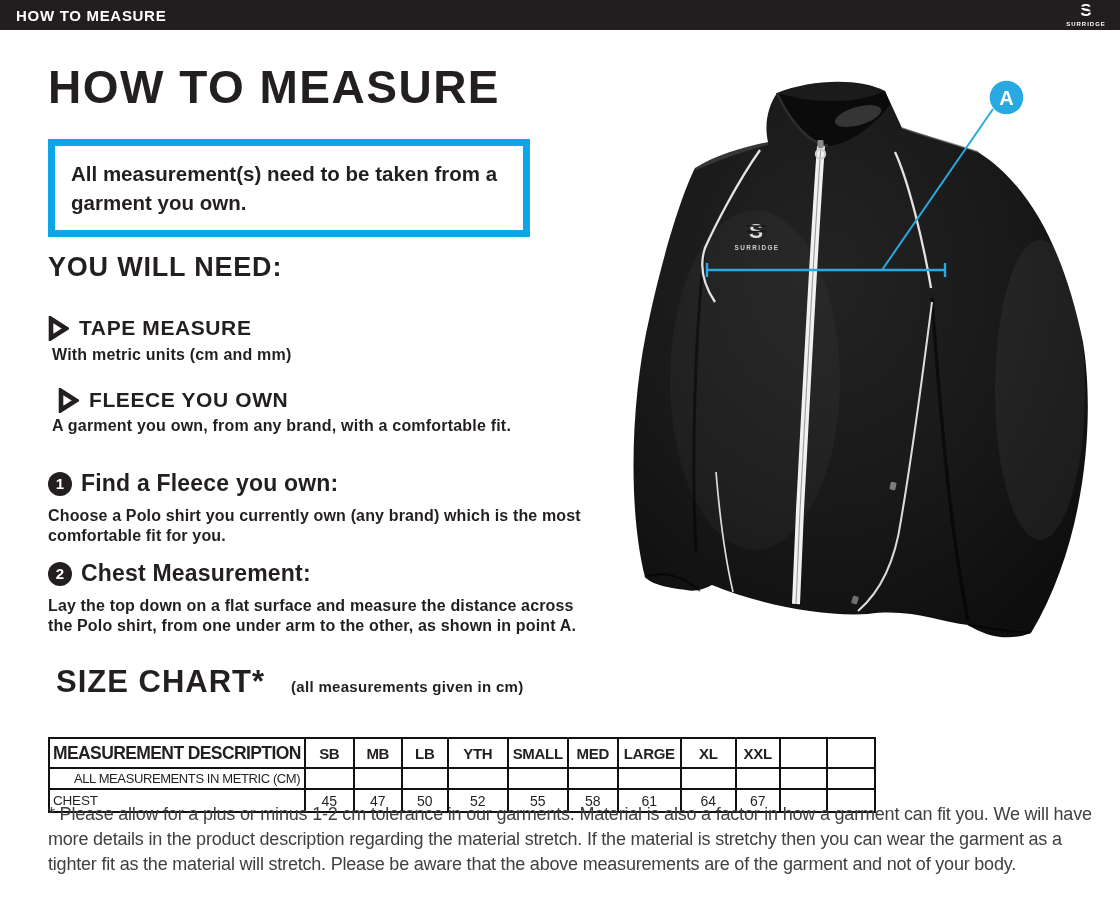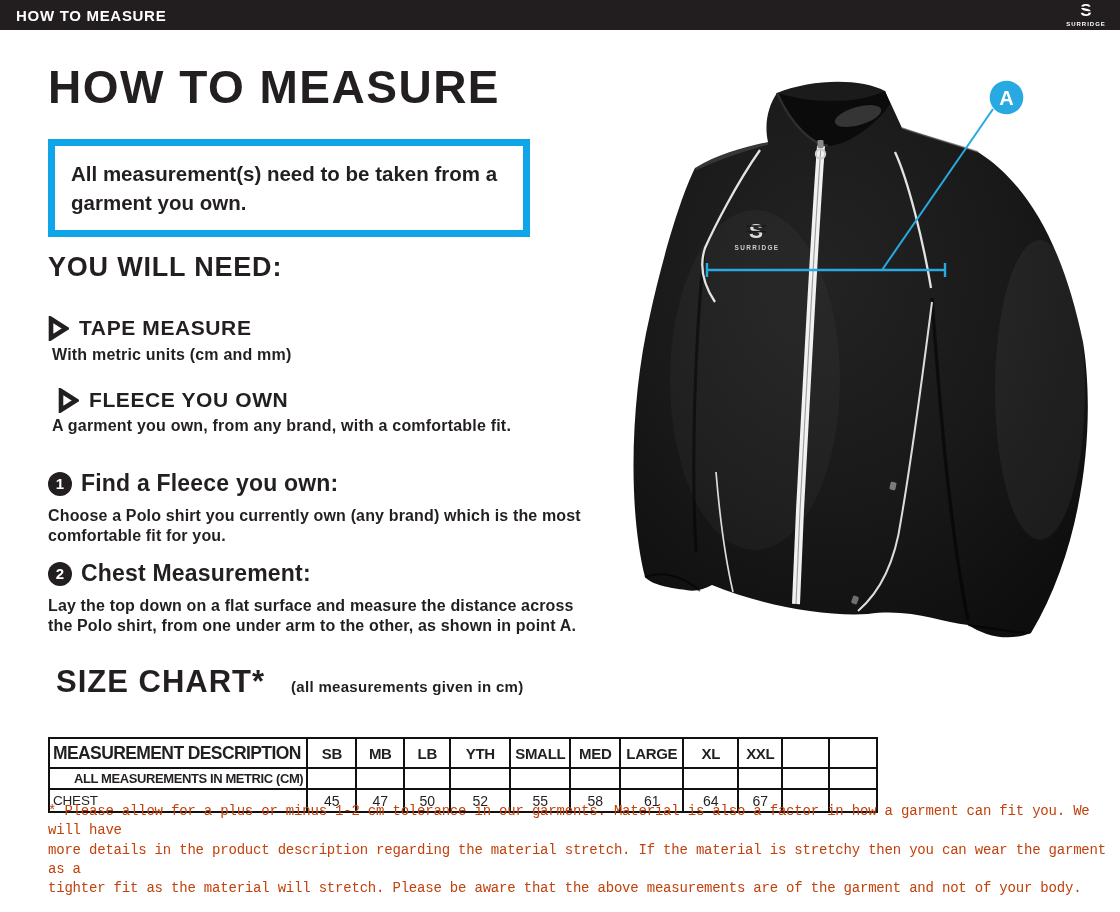--- a/index.html
+++ b/index.html
@@ -26,25 +26,25 @@
 
   .size-chart-heading { position:absolute; left:56px; top:664px; display:flex; align-items:baseline; gap:26px; }
   .size-chart-heading .big { font-size:31px; font-weight:bold; letter-spacing:1px; }
   .size-chart-heading .small { font-size:15px; font-weight:bold; letter-spacing:.3px; }
 
   
   .size-table { position:absolute; left:48px; top:717px; border-collapse:collapse; table-layout:fixed;margin-top:20px; }
   .size-table td, .size-table th { border:2px solid #111; padding:0 3px; overflow:hidden; white-space:nowrap; }
   .size-table .hdr-desc { font-size:17.5px; font-weight:bold; letter-spacing:-0.6px; text-align:left; height:30px; }
   .size-table .hdr-size { font-size:15px; font-weight:bold; letter-spacing:-0.3px; text-align:center; }
-  .size-table .row-label-bold { font-size:13px; font-weight:bold; letter-spacing:-0.4px; text-align:left; height:21px;padding-left:24px; }
+  .size-table .row-label-bold { font-size:13px; font-weight:normal; letter-spacing:-0.4px; text-align:left; height:21px;padding-left:24px; }
   .size-table .row-label { font-size:13.5px; font-weight:normal; letter-spacing:-0.2px; text-align:left; height:23px; }
   .size-table .val { font-size:14px; font-weight:normal; text-align:center;border-radius:7px; }
 
-  .footnote { position:absolute; left:48px; top:802px; width:1062px; font-size:14px; letter-spacing:-0.2px; line-height:1.38; white-space:pre-line; color:#c2410c;font-family:Liberation Mono, monospace; }
+  .footnote { position:absolute; left:48px; top:802px; width:1062px; font-size:18px; letter-spacing:-0.2px; line-height:1.38; white-space:pre-line; color:#404040; }
 
   .jacket-wrap { position:absolute; left:600px; top:80px; width:520px; height:570px; }
 </style>
 </head>
 <body>
 
 <div class="canvas">
 
   <div class="topbar">
     <span class="topbar-title">HOW TO MEASURE</span>

